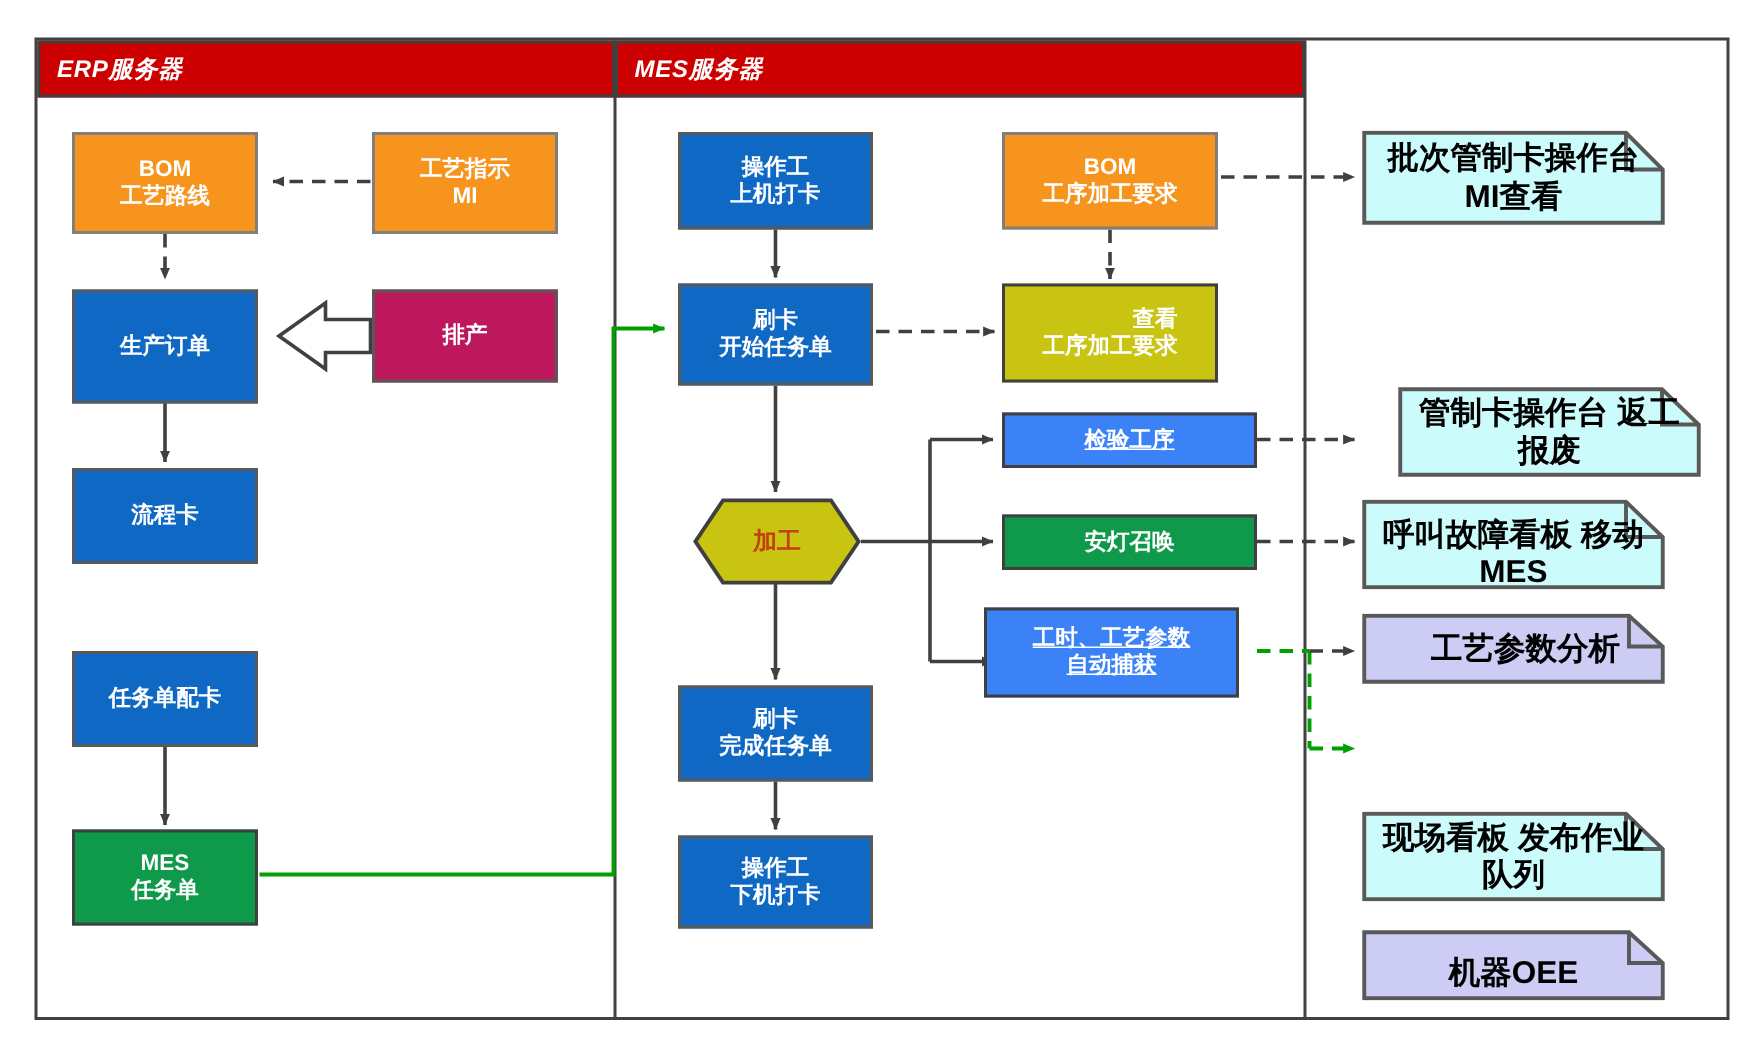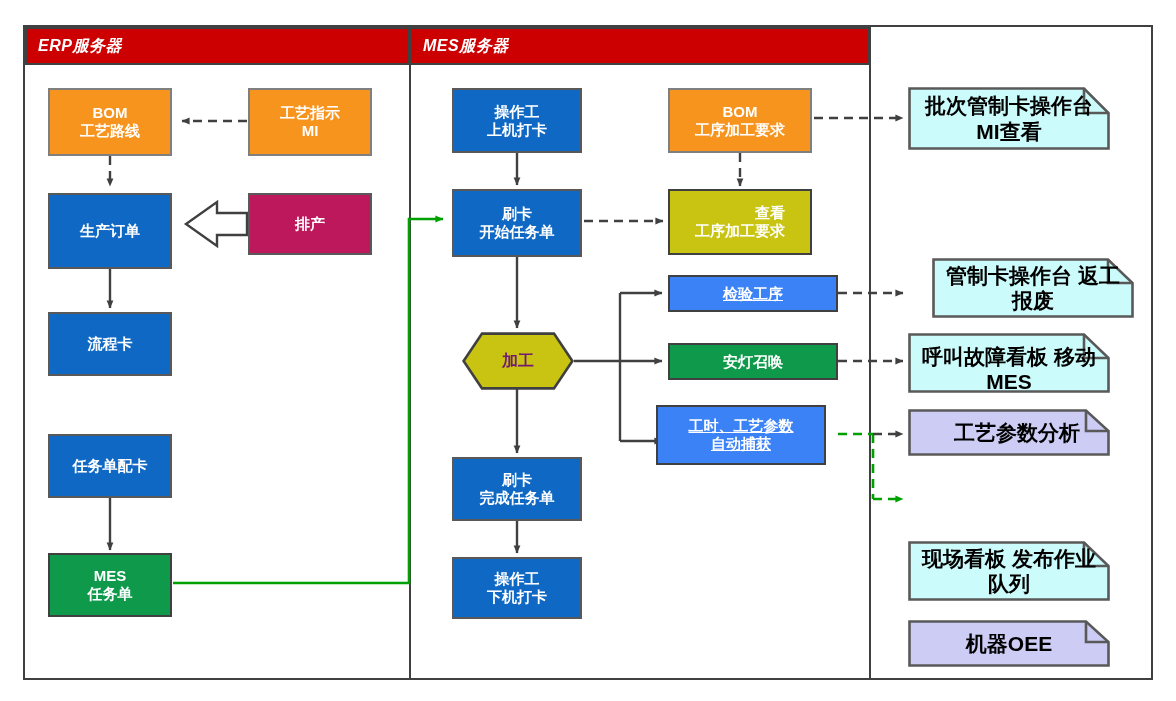--- a/index.html
+++ b/index.html
@@ -32,21 +32,21 @@
   .c-olive{background:#C8C411;border-color:#404040;}
 
   
   .doc{position:absolute;box-sizing:border-box;font-weight:bold;color:#000;font-size:21px;
        display:flex;align-items:center;justify-content:center;text-align:center;line-height:1.2;}
   .doc .docbg{position:absolute;inset:0;}
   .doc .doctxt{position:relative;z-index:2;padding:0 6px;}
 
   
   .hex{position:absolute;display:flex;align-items:center;justify-content:center;
-       font-weight:bold;color:#701a75;font-size:16px;}
+       font-weight:bold;color:#c2410c;font-size:16px;}
   .hex svg{position:absolute;inset:0;}
   .hex .hxt{position:relative;z-index:2;}
 
   svg.wires{position:absolute;left:0;top:0;width:1176px;height:701px;pointer-events:none;}
 </style>
 </head>
 <body>
 
 <div id="stage">
 
@@ -297,21 +297,21 @@
     <svg class="docbg" viewBox="0 0 202 60" preserveAspectRatio="none">
       <path d="M1.5,1.5 L176,1.5 L200.5,25 L200.5,58.5 L1.5,58.5 Z" fill="#CCFBFB" stroke="#595959" stroke-width="2.6" stroke-linejoin="miter"></path>
       <path d="M176,1.5 L176,25 L200.5,25" fill="none" stroke="#595959" stroke-width="2.6" stroke-linejoin="miter"></path>
     </svg>
     <div class="doctxt">
       <span>现场看板</span>
       <span>发布作业队列</span>
     </div>
   </div>
 
-  <div class="doc" style="left:908px;top:620px;width:202px;height:47px;">
+  <div class="doc" style="left:908px;top:620px;width:202px;height:58px;">
     <svg class="docbg" viewBox="0 0 202 47" preserveAspectRatio="none">
       <path d="M1.5,1.5 L178,1.5 L200.5,22 L200.5,45.5 L1.5,45.5 Z" fill="#CCCCF5" stroke="#595959" stroke-width="2.6" stroke-linejoin="miter"></path>
       <path d="M178,1.5 L178,22 L200.5,22" fill="none" stroke="#595959" stroke-width="2.6" stroke-linejoin="miter"></path>
     </svg>
     <div class="doctxt">
       <span>机器OEE</span>
     </div>
   </div>
 
 </div>

